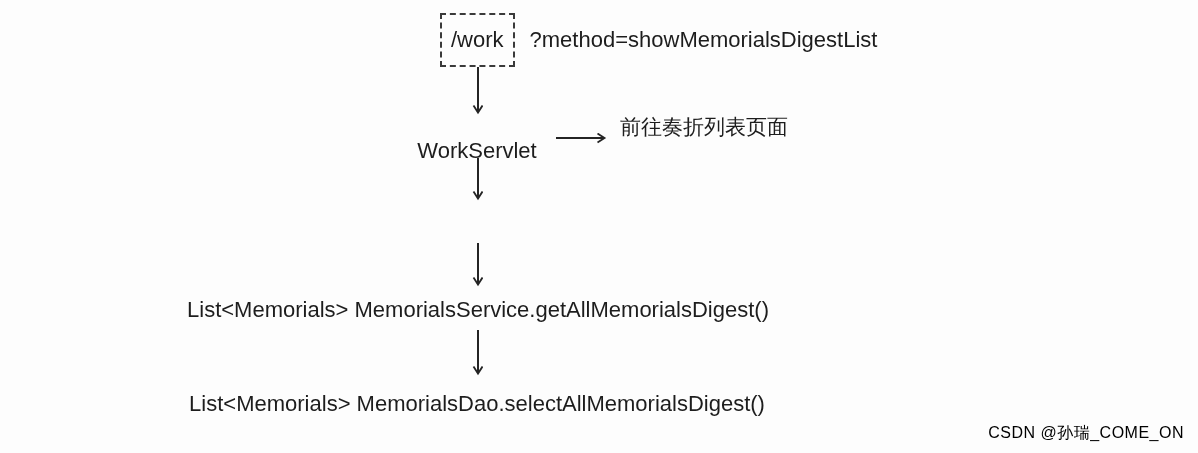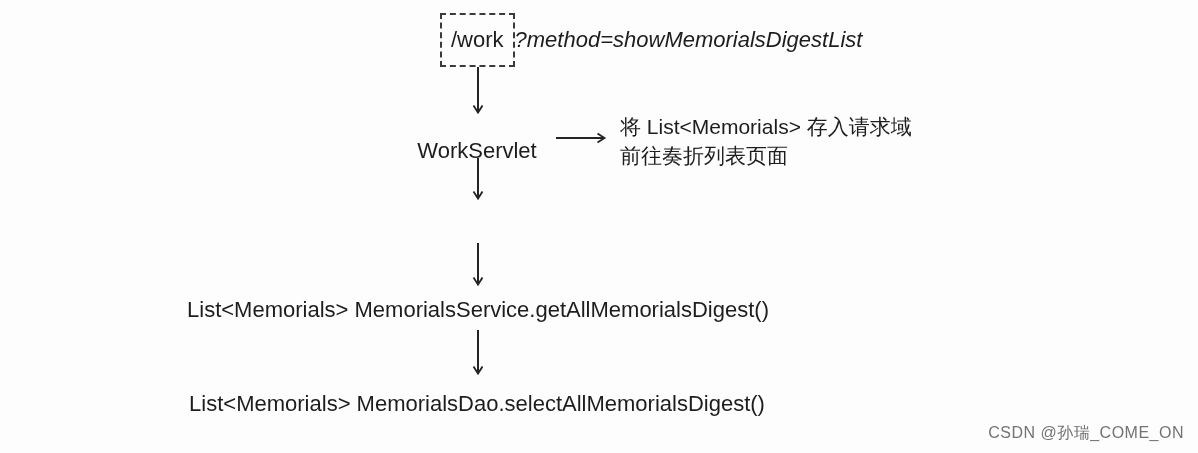--- a/index.html
+++ b/index.html
@@ -35,22 +35,21 @@
     border: 2px dashed #3a3a3a;
     display: flex;
     align-items: center;
     padding: 0 9px;
     box-sizing: border-box;
     text-align: center;
   }
   .query-text {
     display: flex;
     align-items: center;
-    margin-left: 0;
-    font-style: italic;
+    margin-left: 15px;
   }
   .node {
     position: absolute;
     font-size: 22px;
     white-space: nowrap;
     transform: translateX(-50%);
   }
   .servlet-node   { left: 477px; top: 138px; }
   .method-node    { left: 479px; top: 211px; }
   .service-node   { left: 478px; top: 297px; }
@@ -63,21 +62,21 @@
     line-height: 29px;
     white-space: nowrap;
   }
   .annotation div { white-space: nowrap; }
   .watermark {
     position: absolute;
     right: 14px;
     bottom: 9px;
     font-size: 16px;
     letter-spacing: 0.5px;
-    color: #737373;
+    color: #000000;
   }
 </style>
 </head>
 <body>
 
 <div class="canvas">
 
   <svg class="arrow-layer" width="1198" height="453" viewBox="0 0 1198 453">
     <defs>
       <marker id="head" markerWidth="12" markerHeight="12" refX="7.5" refY="5" orient="auto" markerUnits="userSpaceOnUse">
@@ -96,21 +95,20 @@
       <span>/work</span>
     </span>
     <span class="query-text">?method=showMemorialsDigestList</span>
   </div>
 
   <div class="node servlet-node">
     <span>WorkServlet</span>
   </div>
 
   <div class="annotation">
-    <div>将 List&lt;Memorials&gt; 存入请求域</div>
     <div>前往奏折列表页面</div>
   </div>
 
 
   <div class="node dao-node">
     <span>List&lt;Memorials&gt; MemorialsDao.selectAllMemorialsDigest()</span>
   </div>
 
   <div class="node service-node">
     <span>List&lt;Memorials&gt; MemorialsService.getAllMemorialsDigest()</span>

